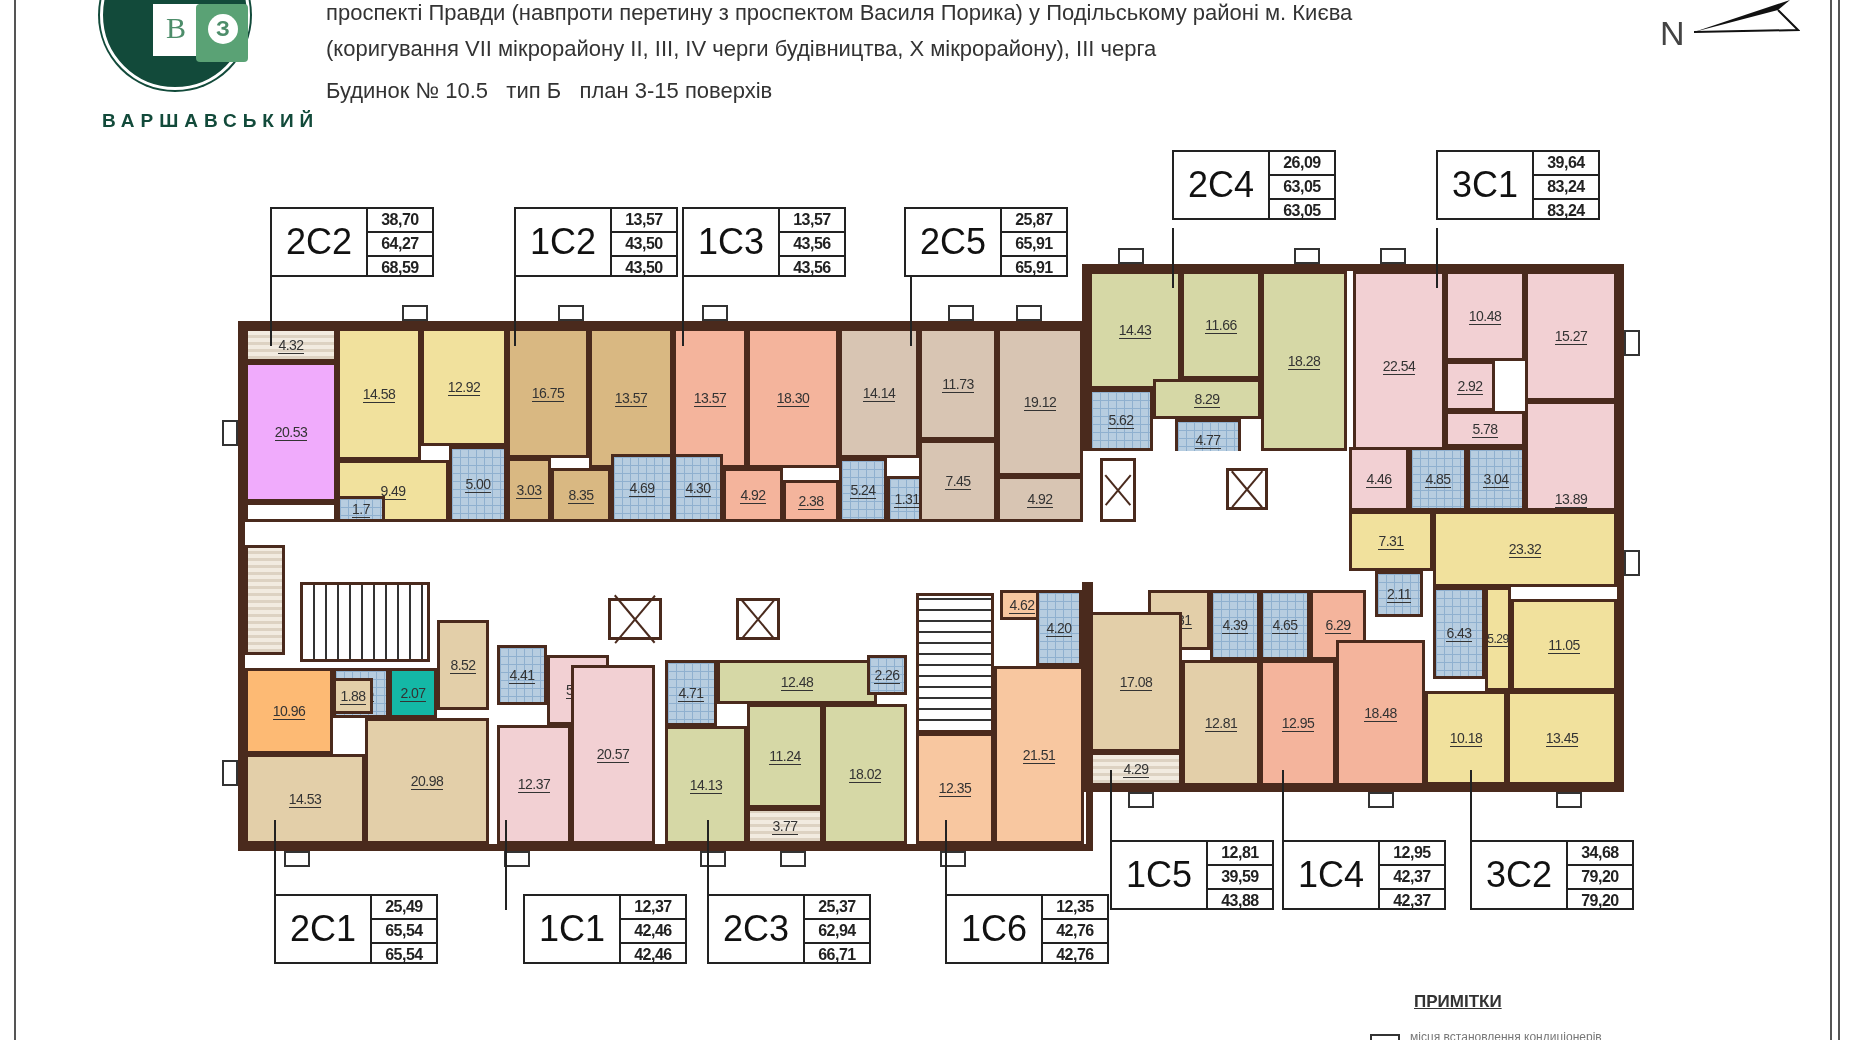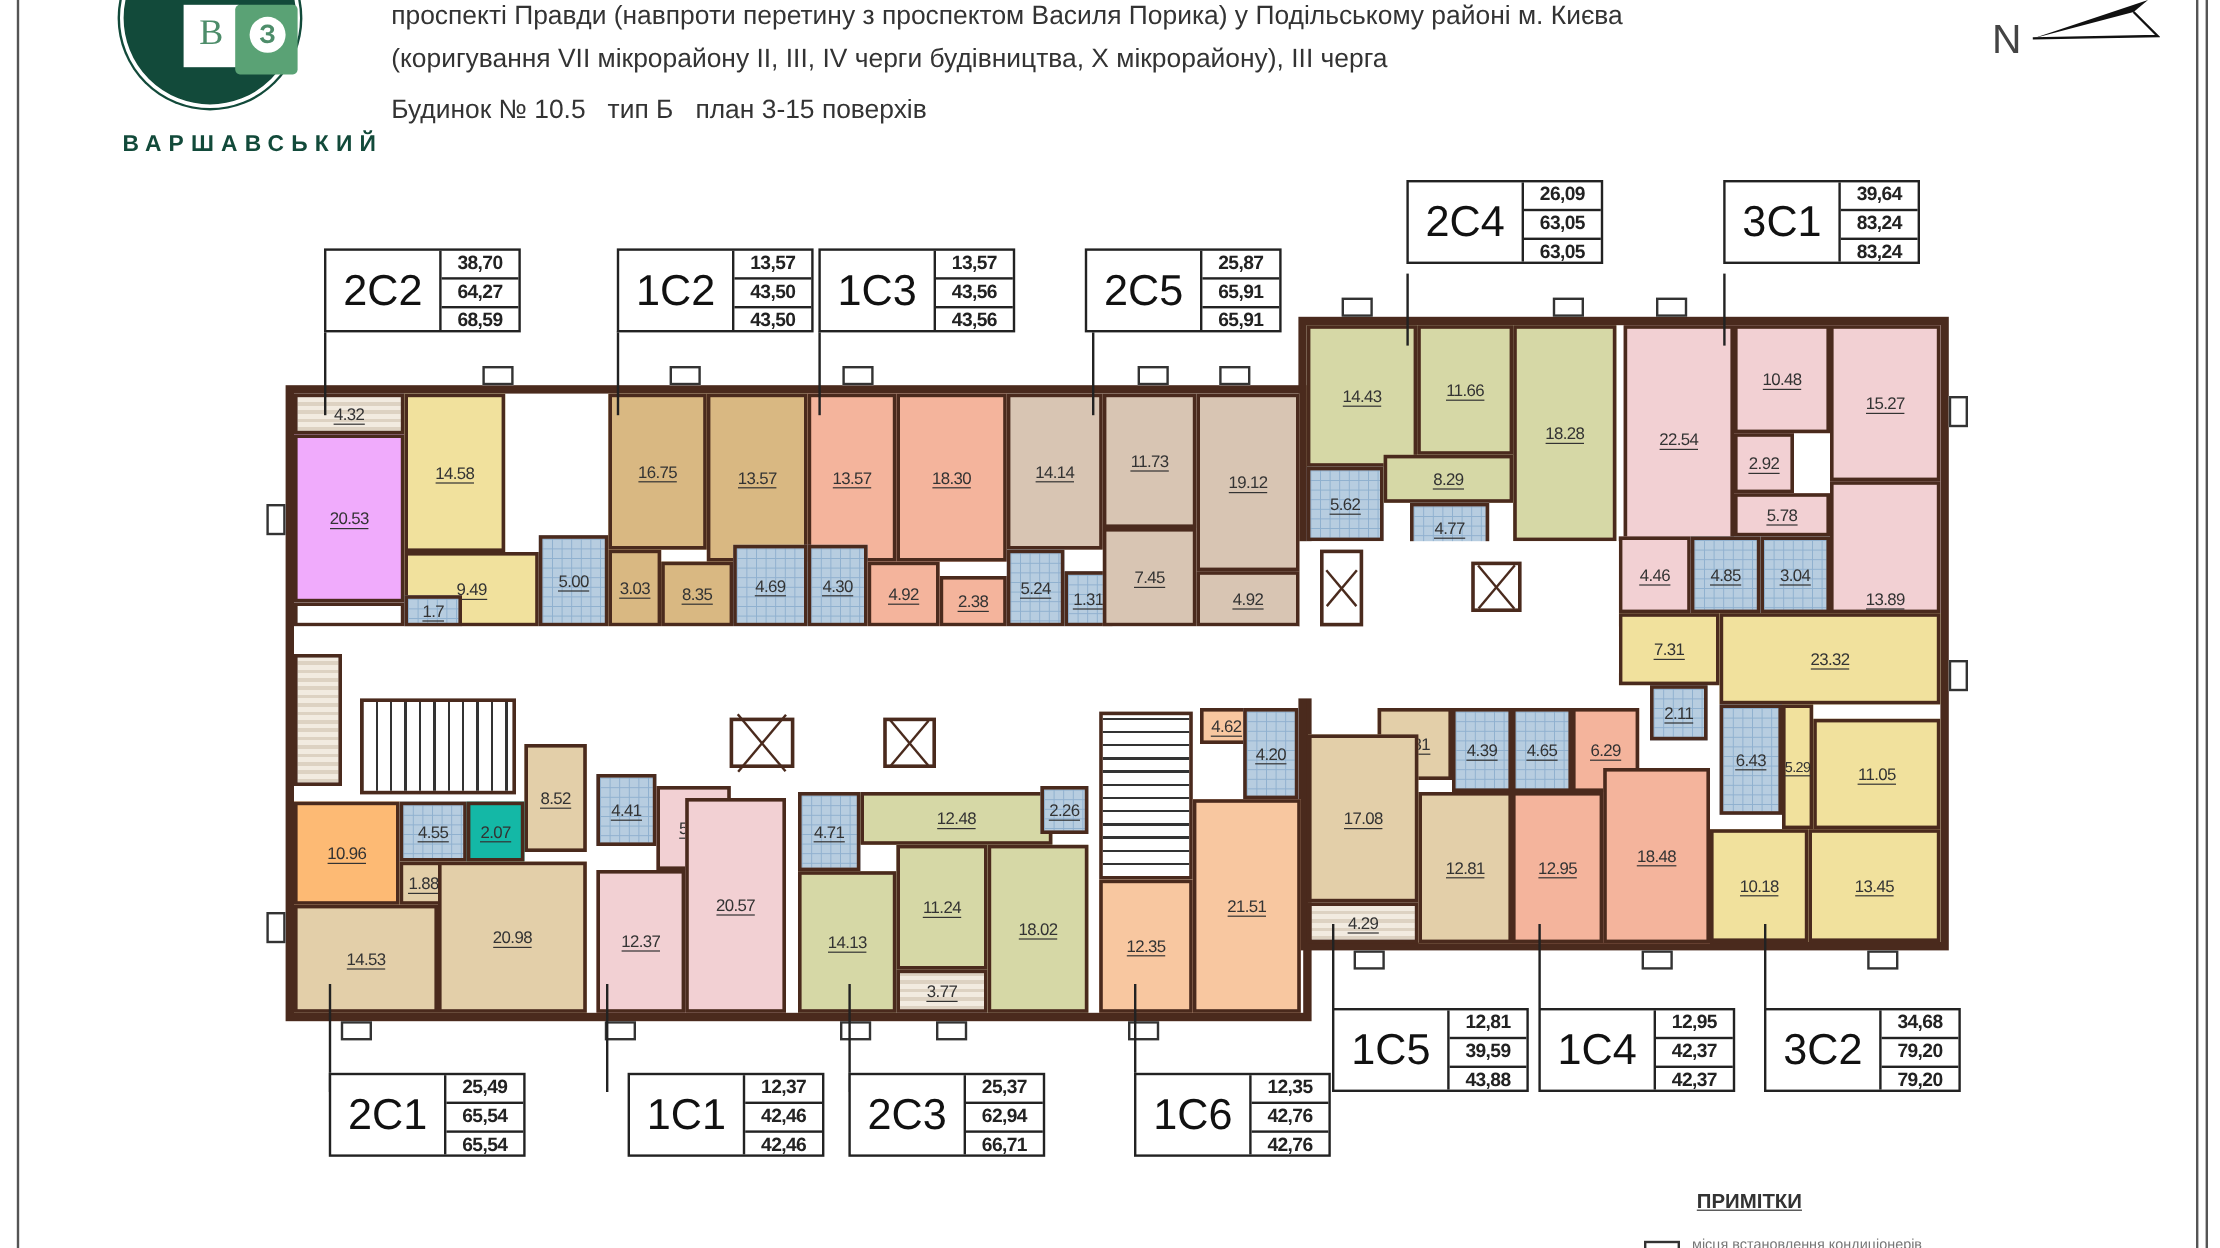--- a/index.html
+++ b/index.html
@@ -72,20 +72,23 @@
 
   <div class="room balcony" style="left:245px;top:328px;width:92px;height:34px;">
       <span>4.32</span>
     </div>
   <div class="room" style="left:245px;top:362px;width:92px;height:140px;background:#f0abfc;">
       <span>20.53</span>
     </div>
   <div class="room" style="left:337px;top:328px;width:84px;height:132px;background:#f1e19d;">
       <span>14.58</span>
     </div>
+  <div class="room" style="left:421px;top:328px;width:86px;height:118px;background:#f1e19d;">
+      <span>12.92</span>
+    </div>
   <div class="room" style="left:337px;top:460px;width:112px;height:62px;background:#f1e19d;">
       <span>9.49</span>
     </div>
   <div class="room bath" style="left:449px;top:446px;width:58px;height:76px;">
       <span>5.00</span>
     </div>
   <div class="room" style="left:245px;top:502px;width:92px;height:20px;background:#fff;"></div>
   <div class="room bath" style="left:337px;top:496px;width:48px;height:26px;">
       <span>1.7</span>
     </div>
@@ -231,21 +234,21 @@
     </div>
   <div class="room" style="left:245px;top:668px;width:88px;height:86px;background:#fdba74;">
       <span>10.96</span>
     </div>
   <div class="room bath" style="left:333px;top:668px;width:56px;height:50px;">
       <span>4.55</span>
     </div>
   <div class="room" style="left:389px;top:668px;width:48px;height:50px;background:#14b8a6;text-align:center;">
       <span>2.07</span>
     </div>
-  <div class="room" style="left:333px;top:718px;width:40px;height:36px;background:#e3cfa9;">
+  <div class="room" style="left:333px;top:678px;width:40px;height:36px;background:#e3cfa9;">
       <span>1.88</span>
     </div>
   <div class="room" style="left:245px;top:754px;width:120px;height:90px;background:#e3cfa9;">
       <span>14.53</span>
     </div>
   <div class="room" style="left:365px;top:718px;width:124px;height:126px;background:#e3cfa9;">
       <span>20.98</span>
     </div>
 
   <div class="room bath" style="left:497px;top:645px;width:50px;height:60px;">

